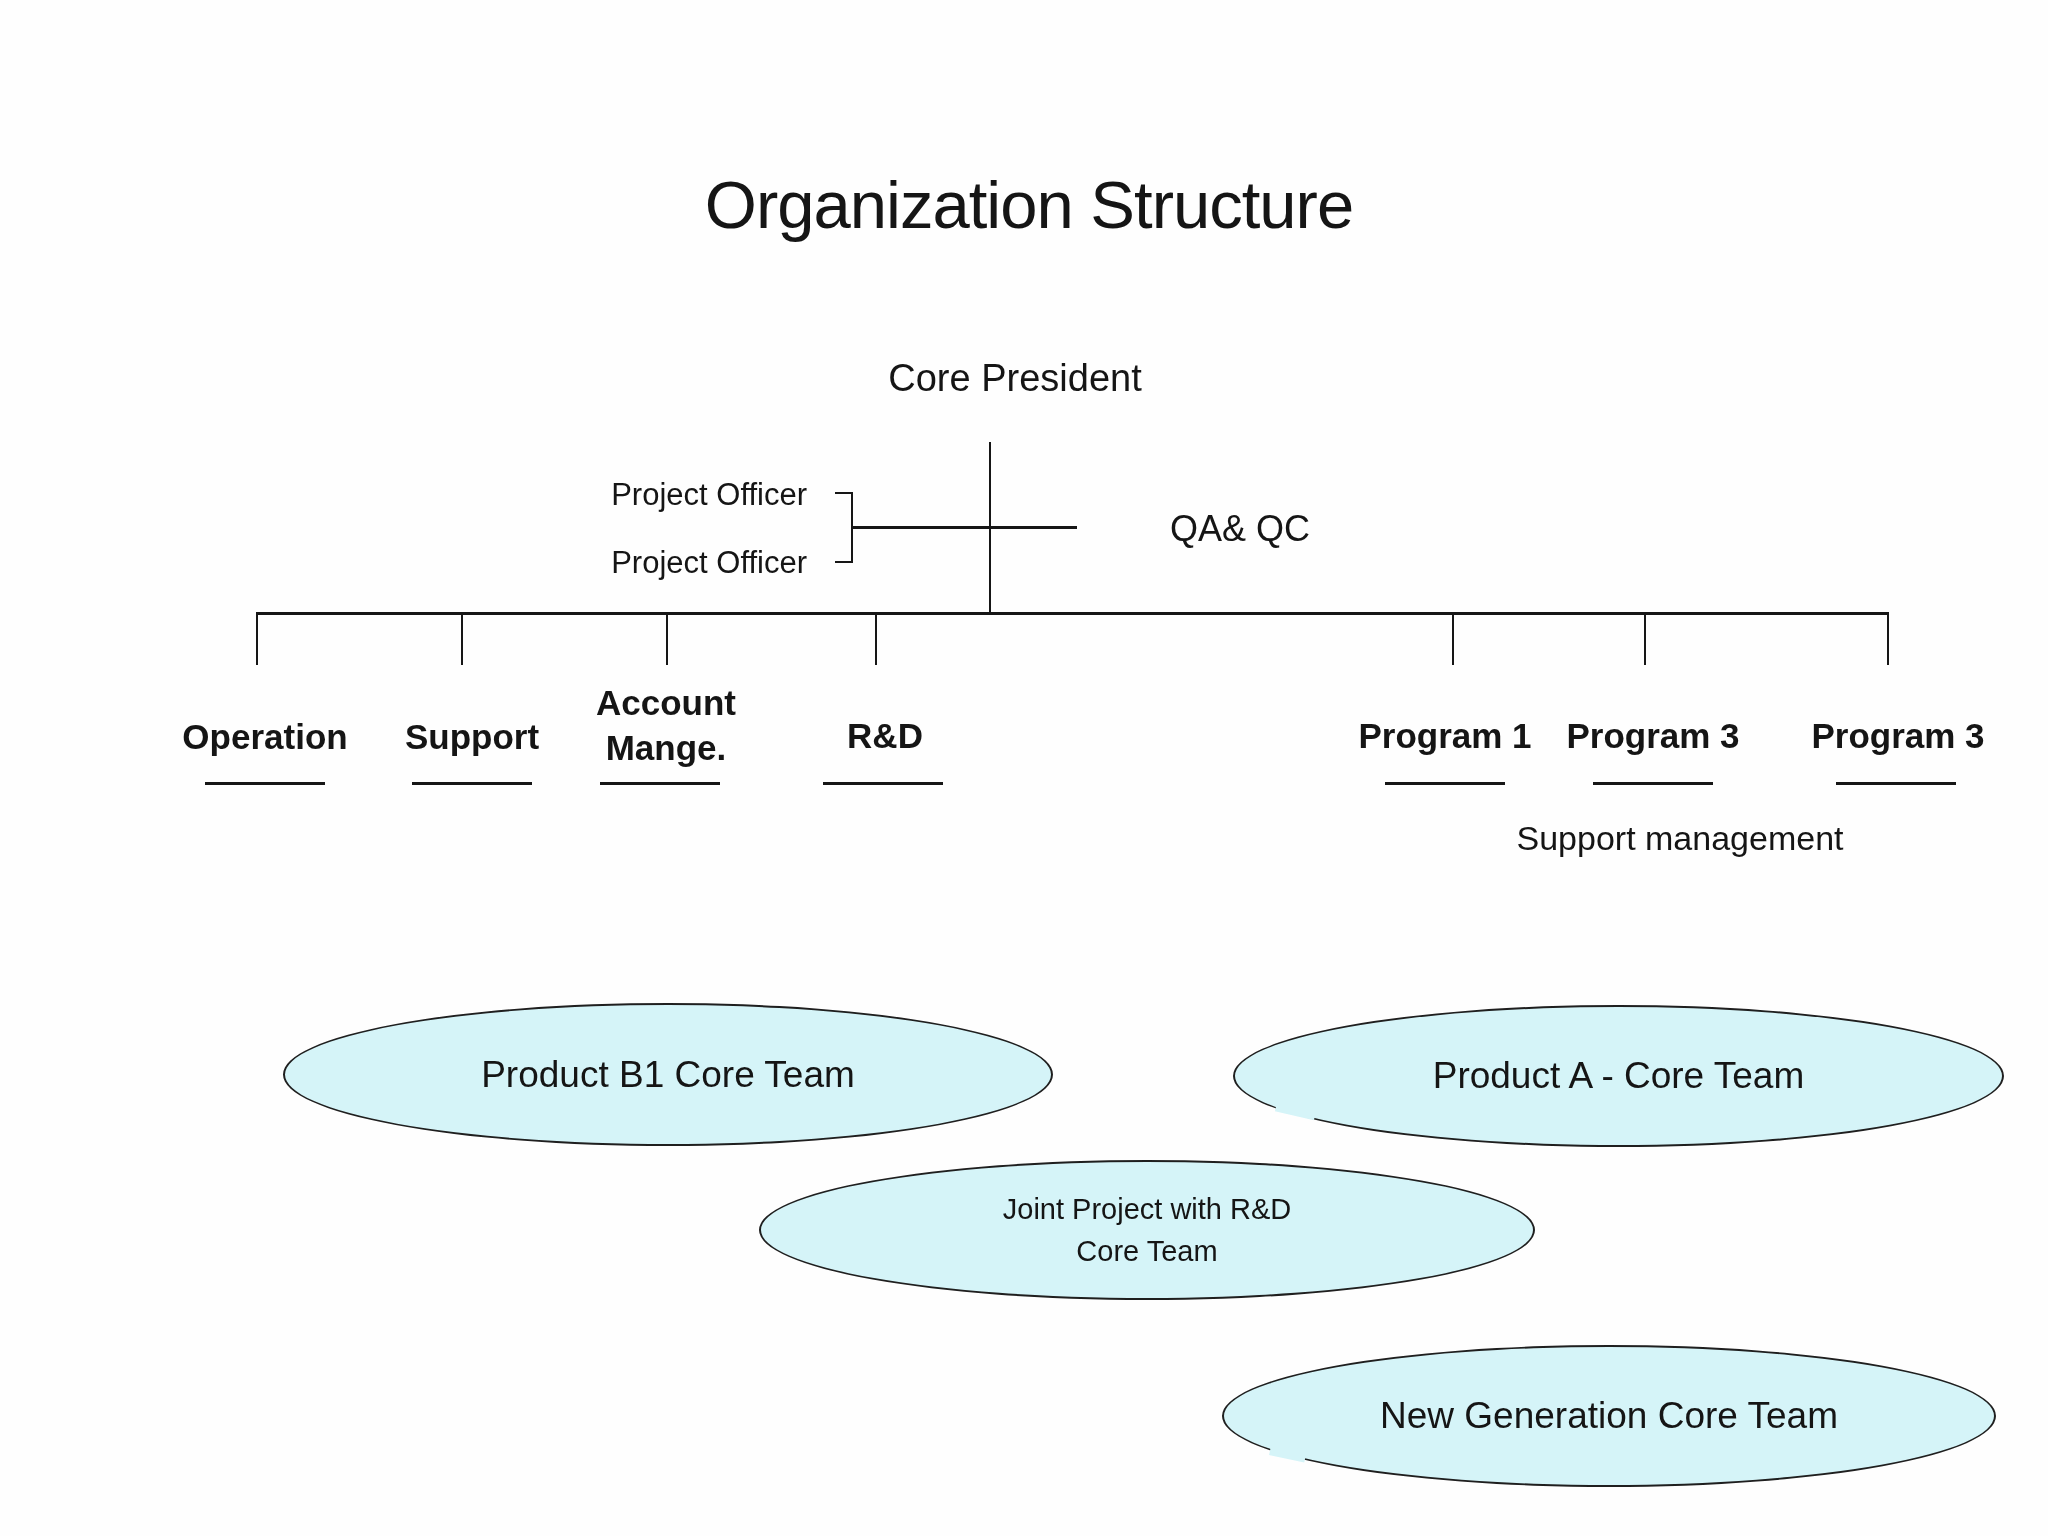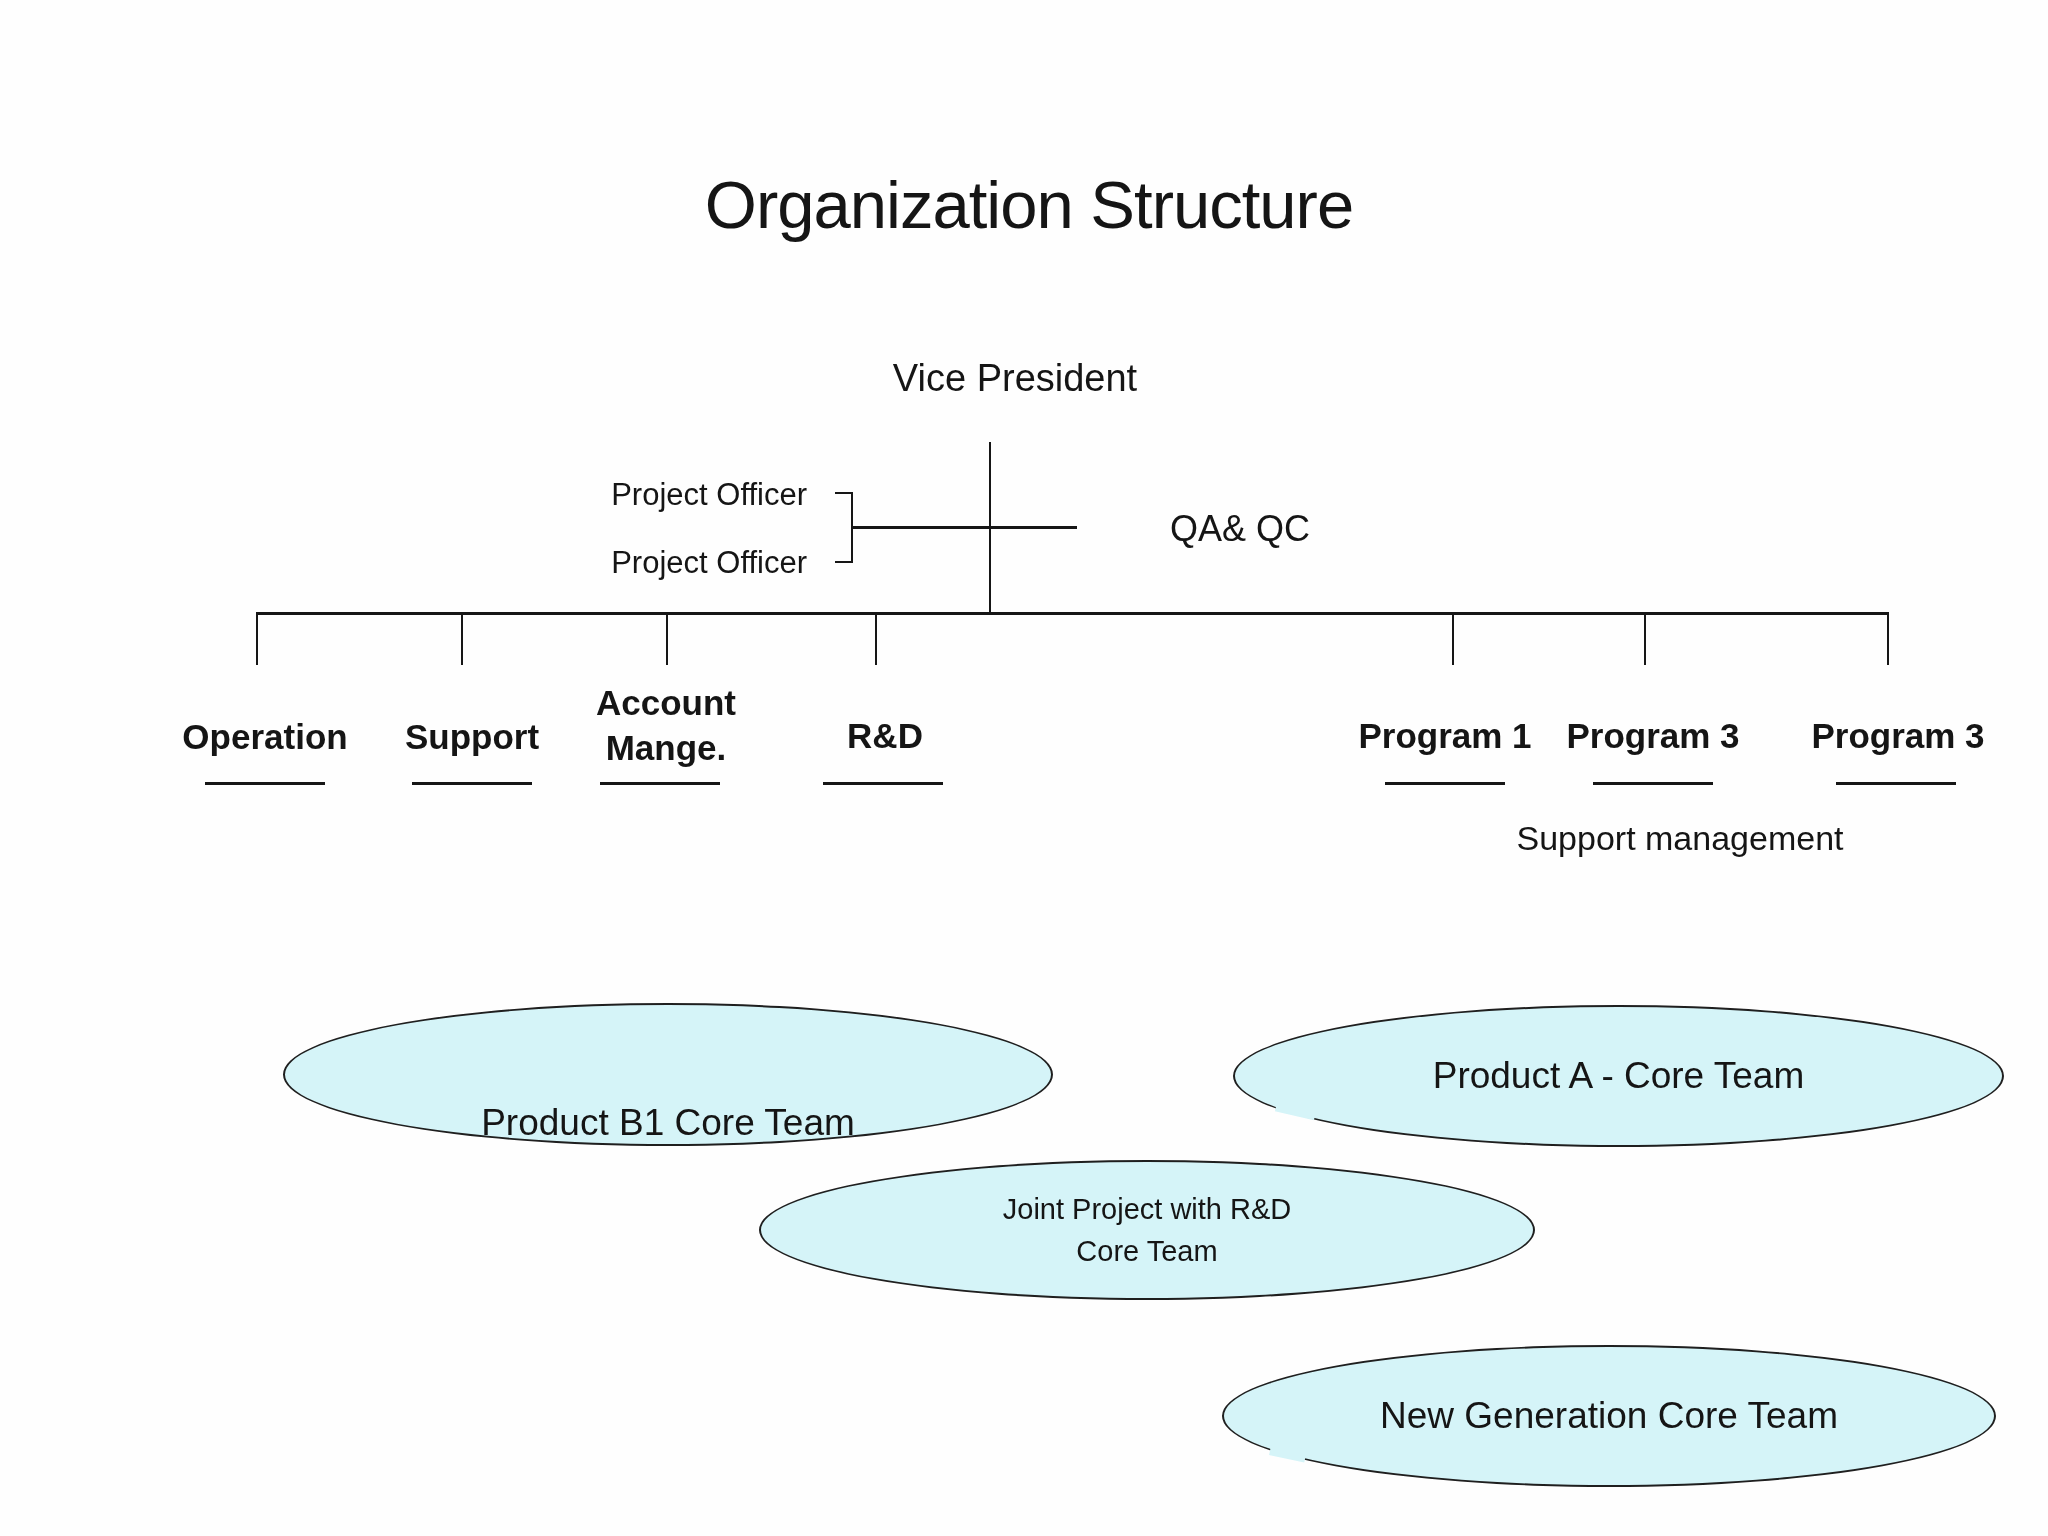--- a/index.html
+++ b/index.html
@@ -51,39 +51,39 @@
   .u1{left:265px;}.u2{left:472px;}.u3{left:660px;}.u4{left:883px;}
   .u5{left:1445px;}.u6{left:1653px;}.u7{left:1896px;}
   
   .ellipse{
     position:absolute;border-radius:50%;
     background:var(--ellipse-fill);
     border:2.5px solid var(--ellipse-stroke);
     display:flex;flex-direction:column;align-items:center;justify-content:center;
     text-align:center;font-size:37px;
   }
-  .e-b1{left:283px;top:1003px;width:766px;height:139px;justify-content:flex-end;}
+  .e-b1{left:283px;top:1003px;width:766px;height:139px;}
   .e-a{left:1233px;top:1005px;width:767px;height:138px;}
   .e-joint{left:759px;top:1160px;width:772px;height:136px;font-size:29px;line-height:42px;}
   .e-joint span{display:block;}
   .e-b2{left:324px;top:1313px;width:766px;height:137px;}
   .e-ng{left:1222px;top:1345px;width:770px;height:138px;}
   
   .gap{position:absolute;background:var(--ellipse-fill);}
   .gap-a{left:1276px;top:1102px;width:40px;height:14px;transform:rotate(13deg);}
   .gap-ng{left:1270px;top:1446px;width:36px;height:13px;transform:rotate(12deg);}
 </style>
 </head>
 <body>
 
 <div class="slide">
 
   <div class="lbl title">Organization Structure</div>
 
-  <div class="lbl vp">Vice President</div>
+  <div class="lbl vp">Core President</div>
 
   <div class="ln vline-main"></div>
   <div class="ln qa-hline"></div>
   <div class="ln bracket-v"></div>
   <div class="ln tick-top"></div>
   <div class="ln tick-bottom"></div>
   <div class="ln hline-main"></div>
   <div class="ln drop d1"></div>
   <div class="ln drop d2"></div>
   <div class="ln drop d3"></div>

